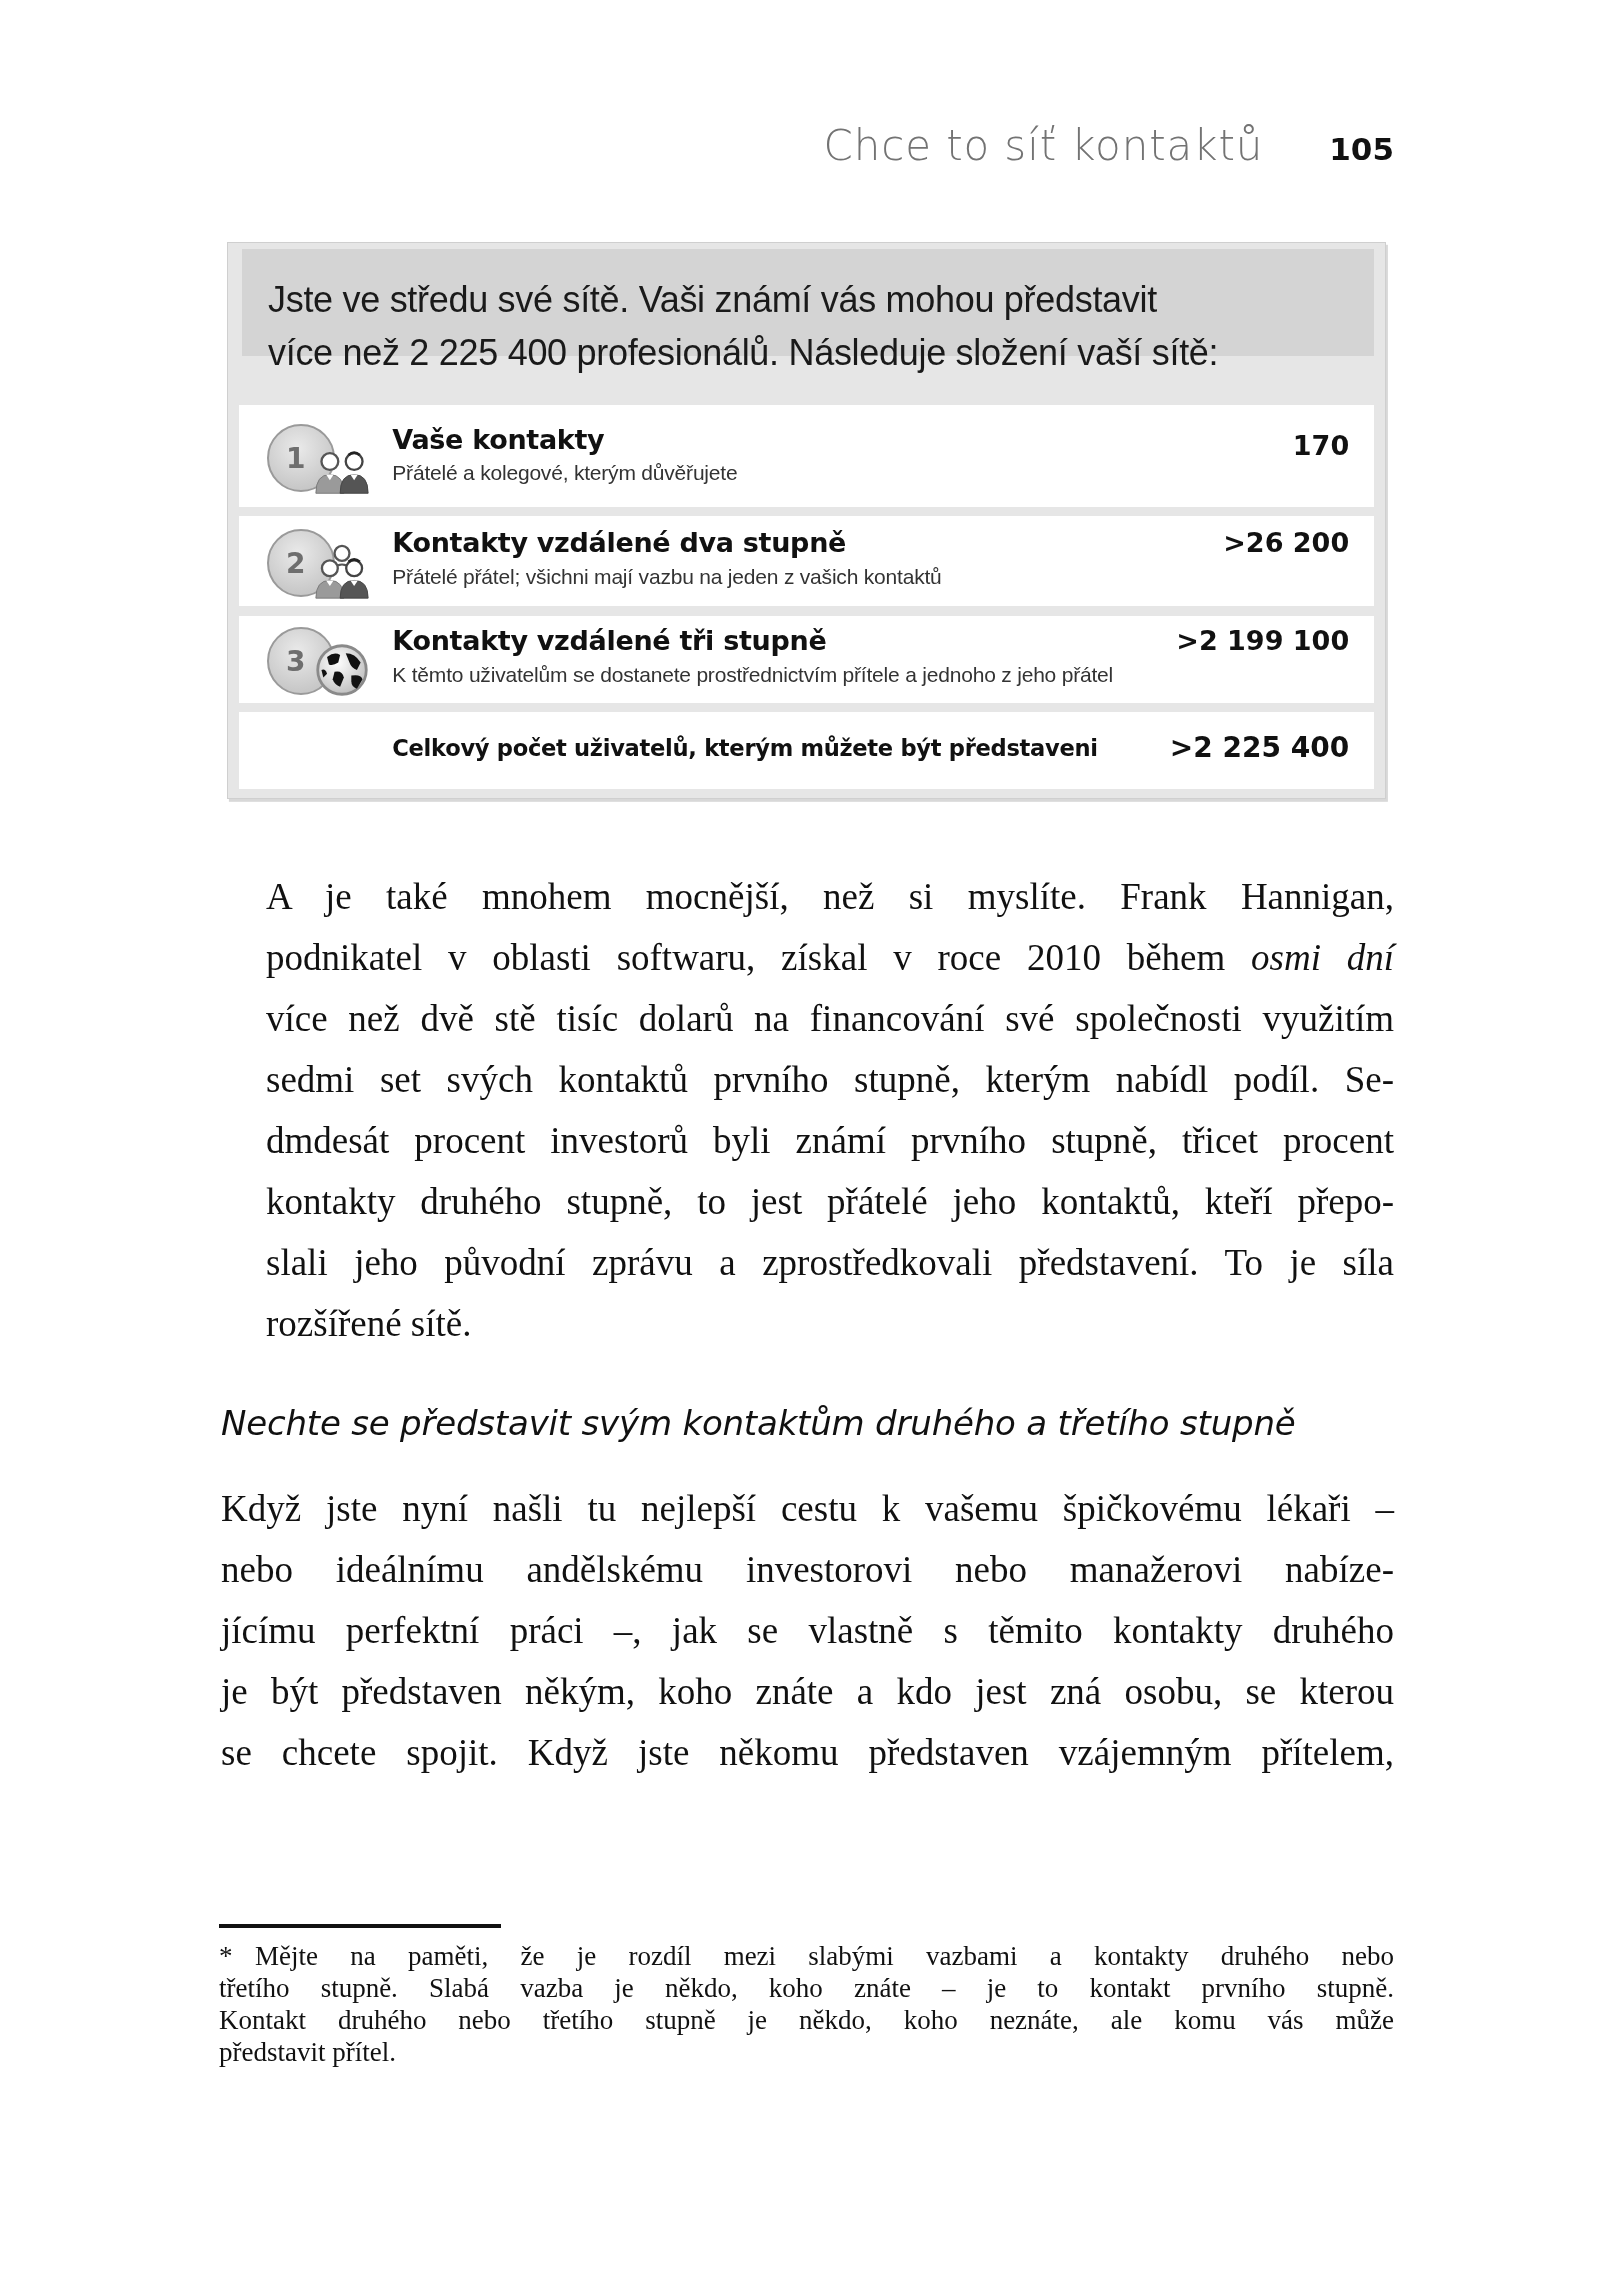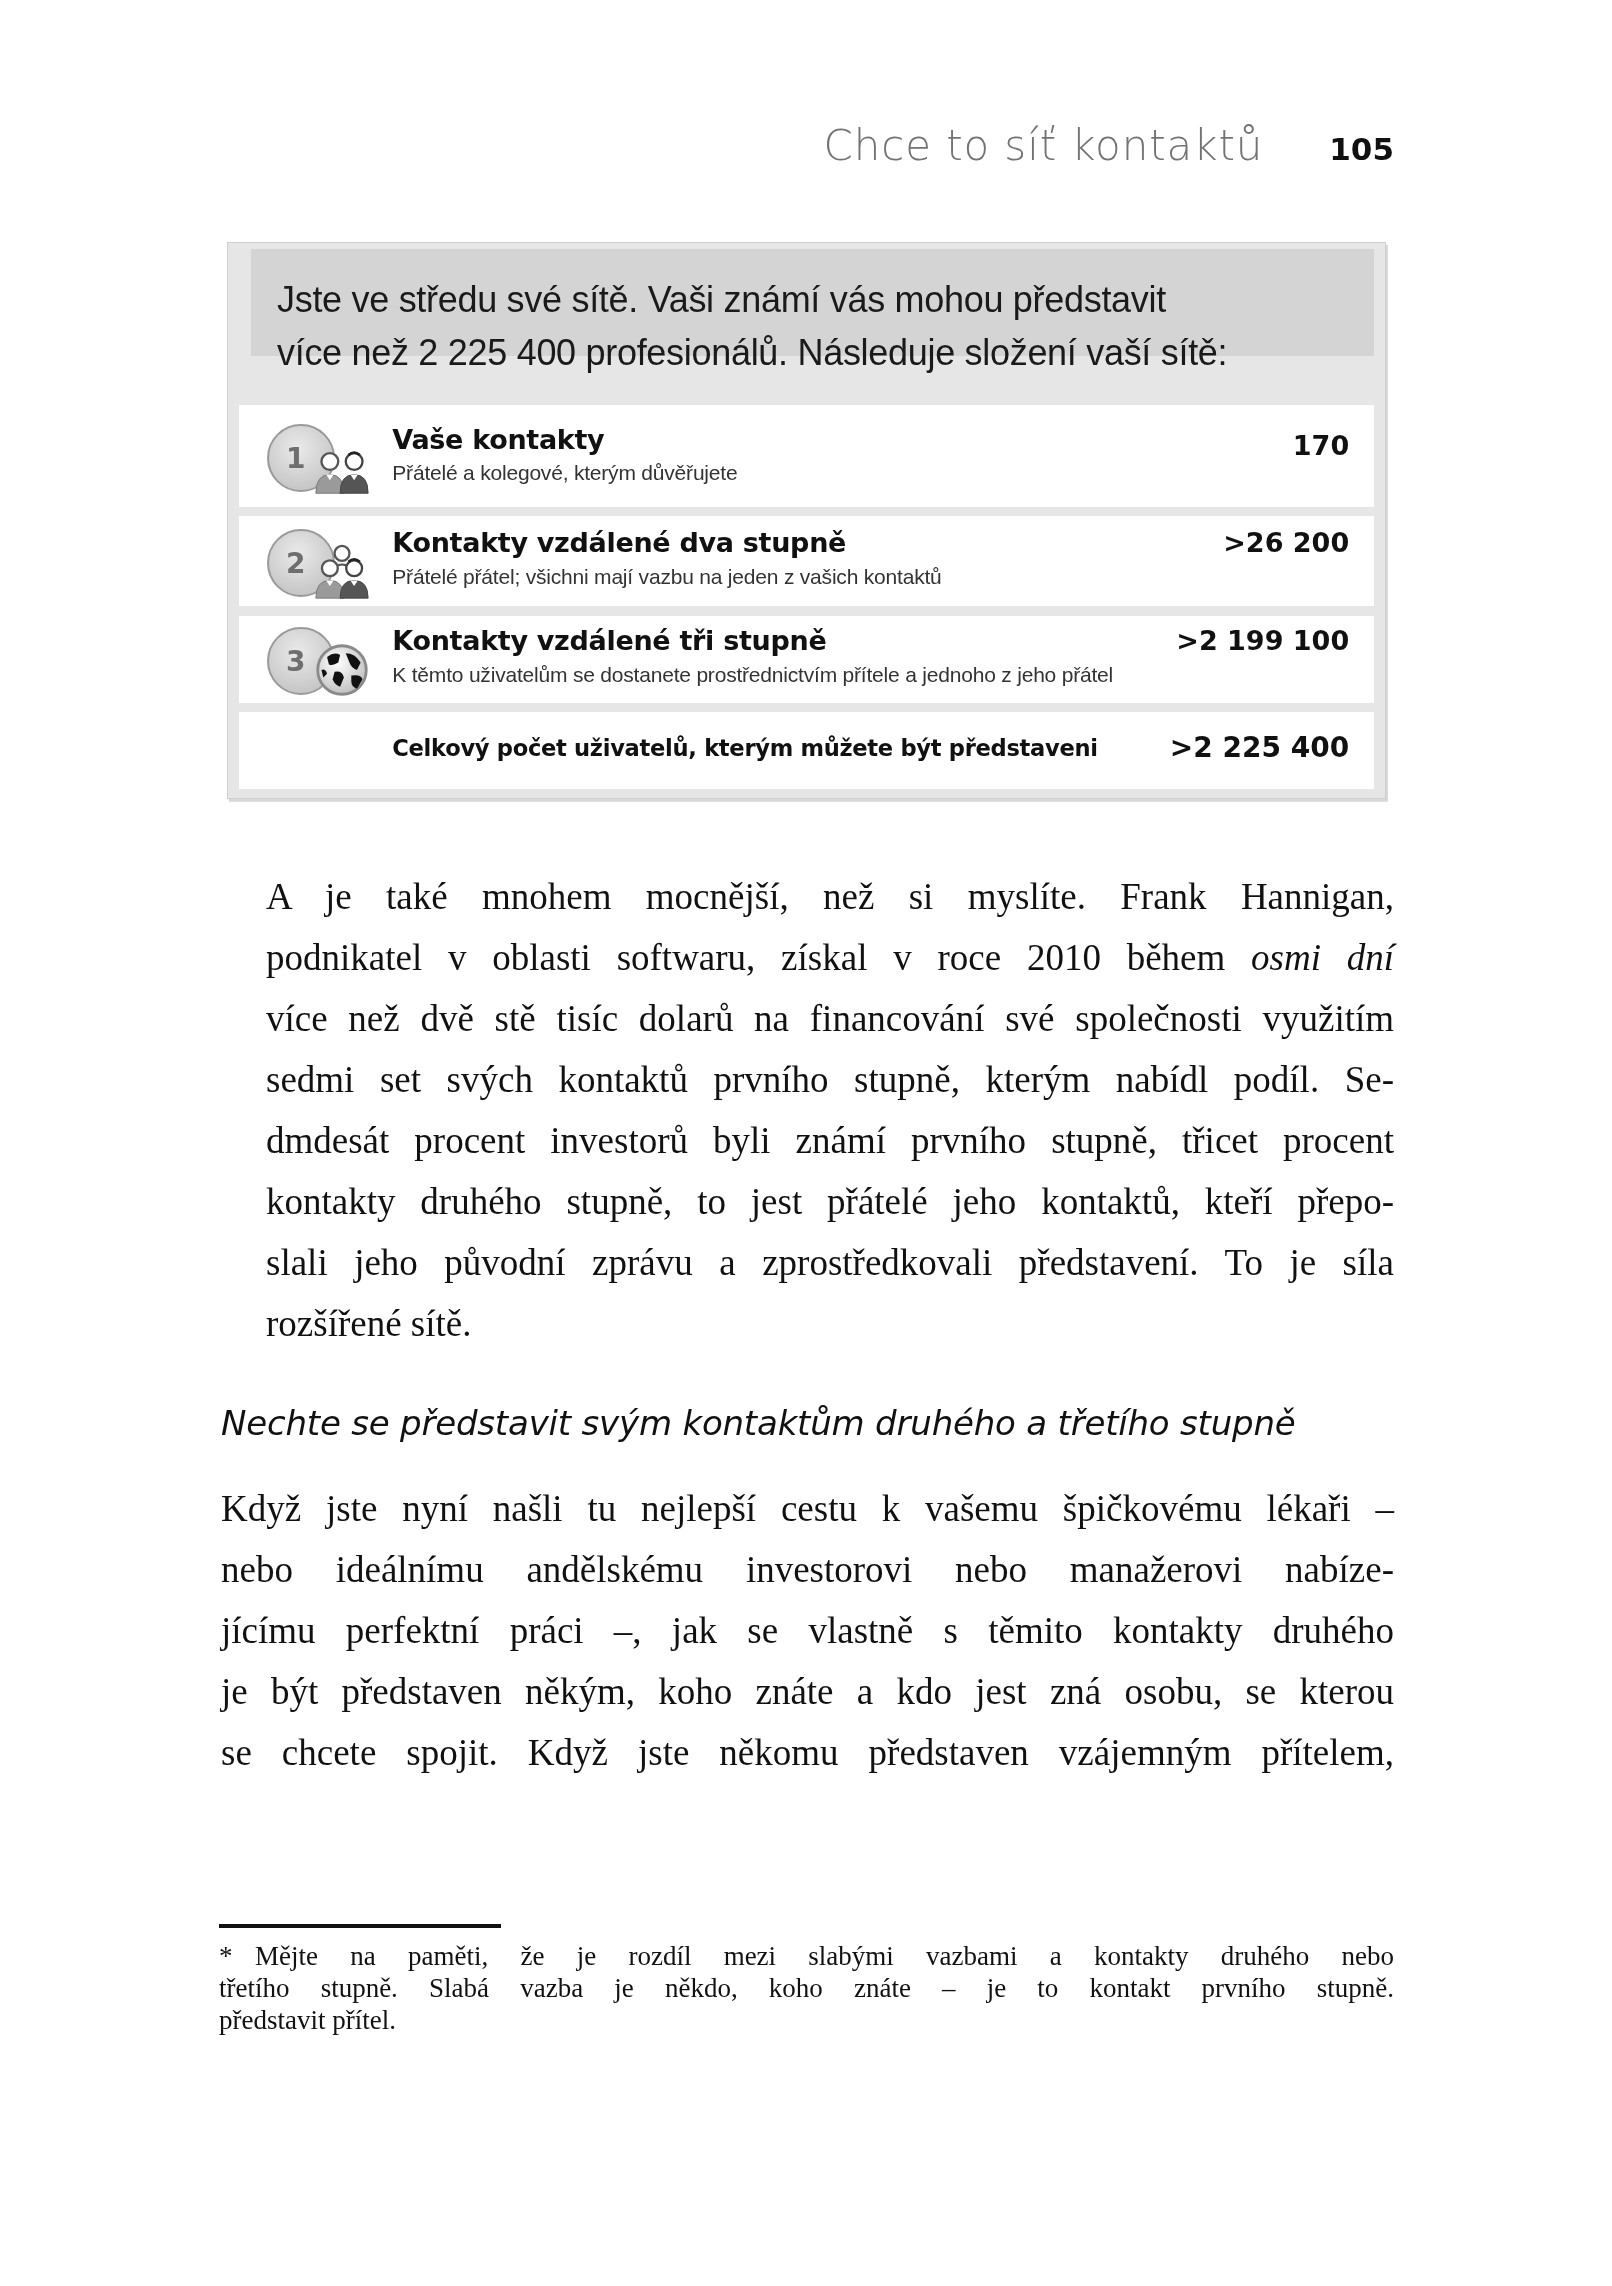--- a/index.html
+++ b/index.html
@@ -6,21 +6,21 @@
     body { width: 1613px; height: 2286px; position: relative; overflow: hidden; color: #111; }
 
     
     .running-head { position: absolute; top: 121px; right: 219px; display: flex; align-items: baseline; gap: 66px; }
     .running-title { font-family: "DejaVu Sans", sans-serif; font-size: 42px; font-weight: 300; letter-spacing: 0.9px; color: #737373; }
     .page-number { font-family: "DejaVu Sans", sans-serif; font-size: 31px; font-weight: 600; color: #111; }
 
     
     .net-box { position: absolute; left: 227px; top: 242px; width: 1159px; height: 557px;
       background: #e6e6e6; border: 1.9px solid #cfcfcf; box-sizing: border-box; box-shadow: 1.9px 2.8px 0 #d8d8d8; }
-    .net-header { position: absolute; left: 23px; top: 5.6px; right: 11.3px; height: 107px; background: #d4d4d4; }
+    .net-header { position: absolute; left: 14px; top: 5.6px; right: 11.3px; height: 107px; background: #d4d4d4; }
     .net-header p { margin: 0; position: absolute; left: 26px; top: 24.5px; font-family: "Liberation Sans", sans-serif;
       font-size: 36px; line-height: 53px; color: #1a1a1a; letter-spacing: -0.3px; }
     .net-row { position: absolute; left: 11.3px; right: 11.3px; background: #ffffff; }
     .row-1 { top: 162px; height: 102px; }
     .row-2 { top: 273px; height: 90px; }
     .row-3 { top: 373px; height: 87px; }
     .row-total { top: 469px; height: 77px; padding-left: 45px; }
 
     .degree-badge { position: absolute; left: 28px; width: 68px; height: 68px; border-radius: 50%;
       background: radial-gradient(circle at 45% 35%, #eaeaea 0%, #c9c9c9 70%, #bdbdbd 100%);
@@ -169,15 +169,16 @@
   <span class="line">nebo ideálnímu andělskému investorovi nebo manažerovi nabíze-</span>
   <span class="line">jícímu perfektní práci –, jak se vlastně s těmito kontakty druhého</span>
   <span class="line">je být představen někým, koho znáte a kdo jest zná osobu, se kterou</span>
   <span class="line">se chcete spojit. Když jste někomu představen vzájemným přítelem,</span>
 </p>
 
 <div class="footnote-rule"></div>
 <p class="footnote">
   <span class="line"><span class="fn-mark">*</span><span>Mějte na paměti, že je rozdíl mezi slabými vazbami a kontakty druhého nebo</span></span>
   <span class="line">třetího stupně. Slabá vazba je někdo, koho znáte – je to kontakt prvního stupně.</span>
+  <span class="line">Kontakt druhého nebo třetího stupně je někdo, koho neznáte, ale komu vás může</span>
   <span class="line last">představit přítel.</span>
 </p>
 
 
 </body></html>

